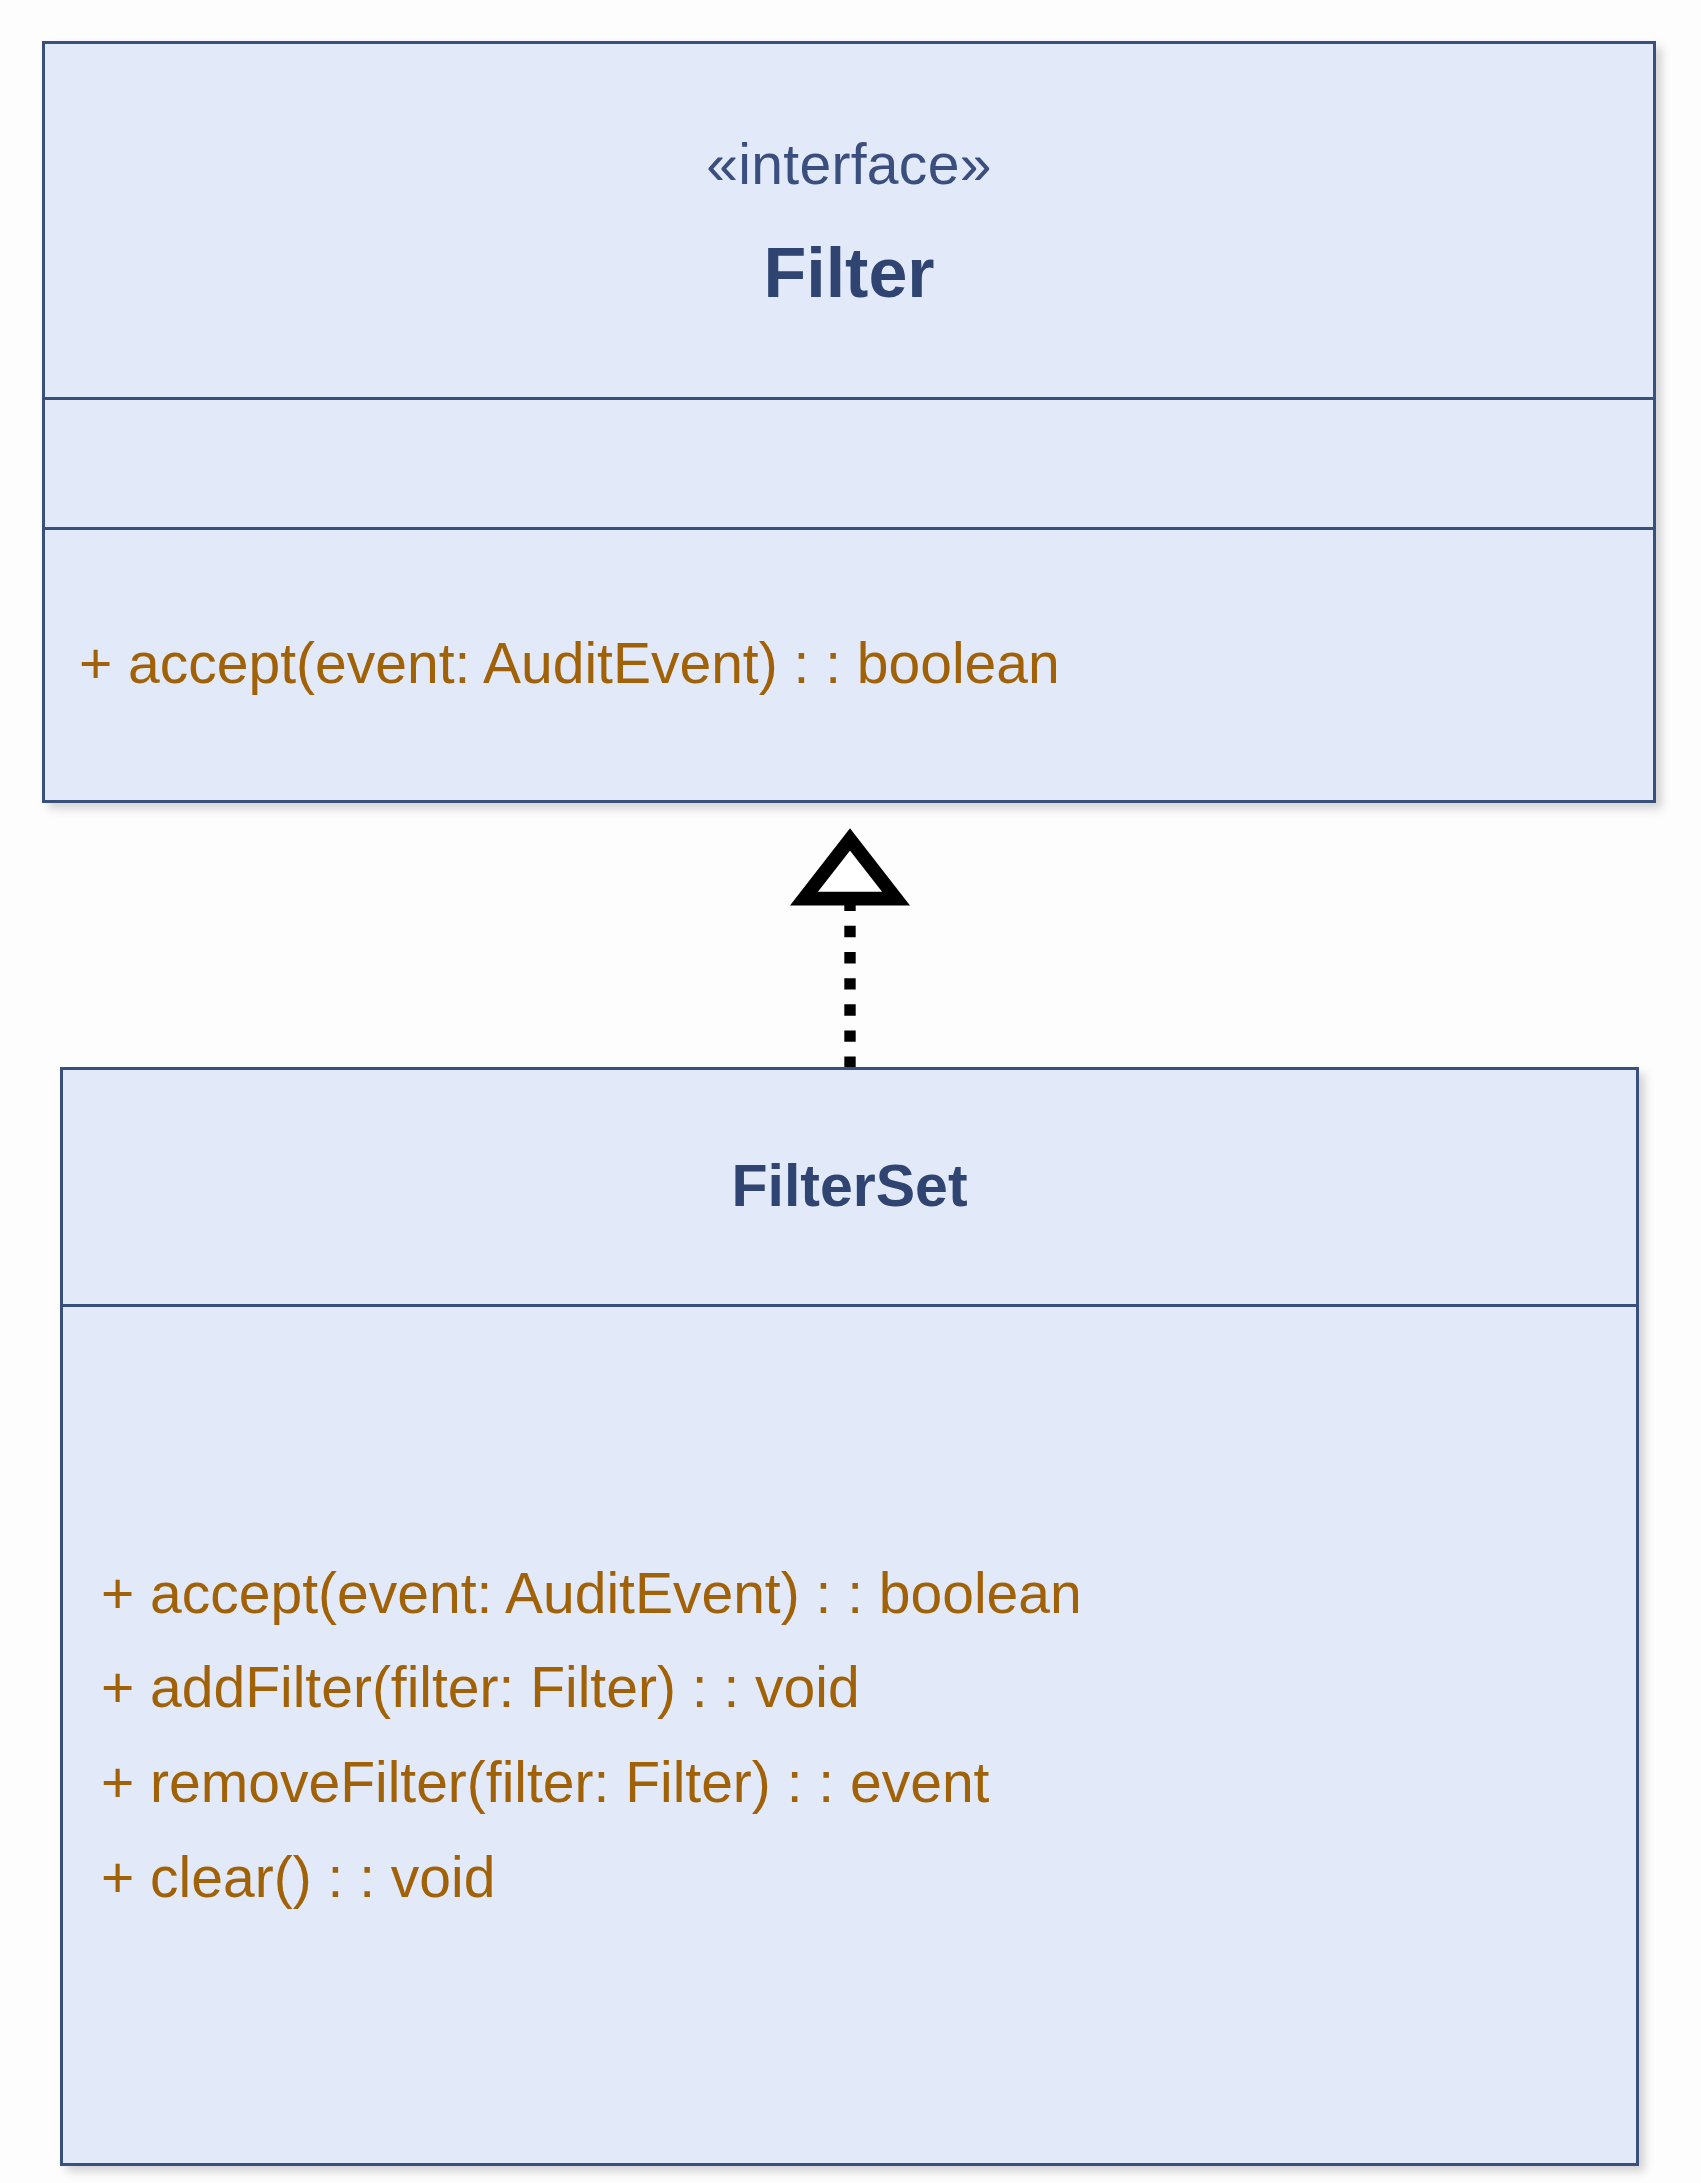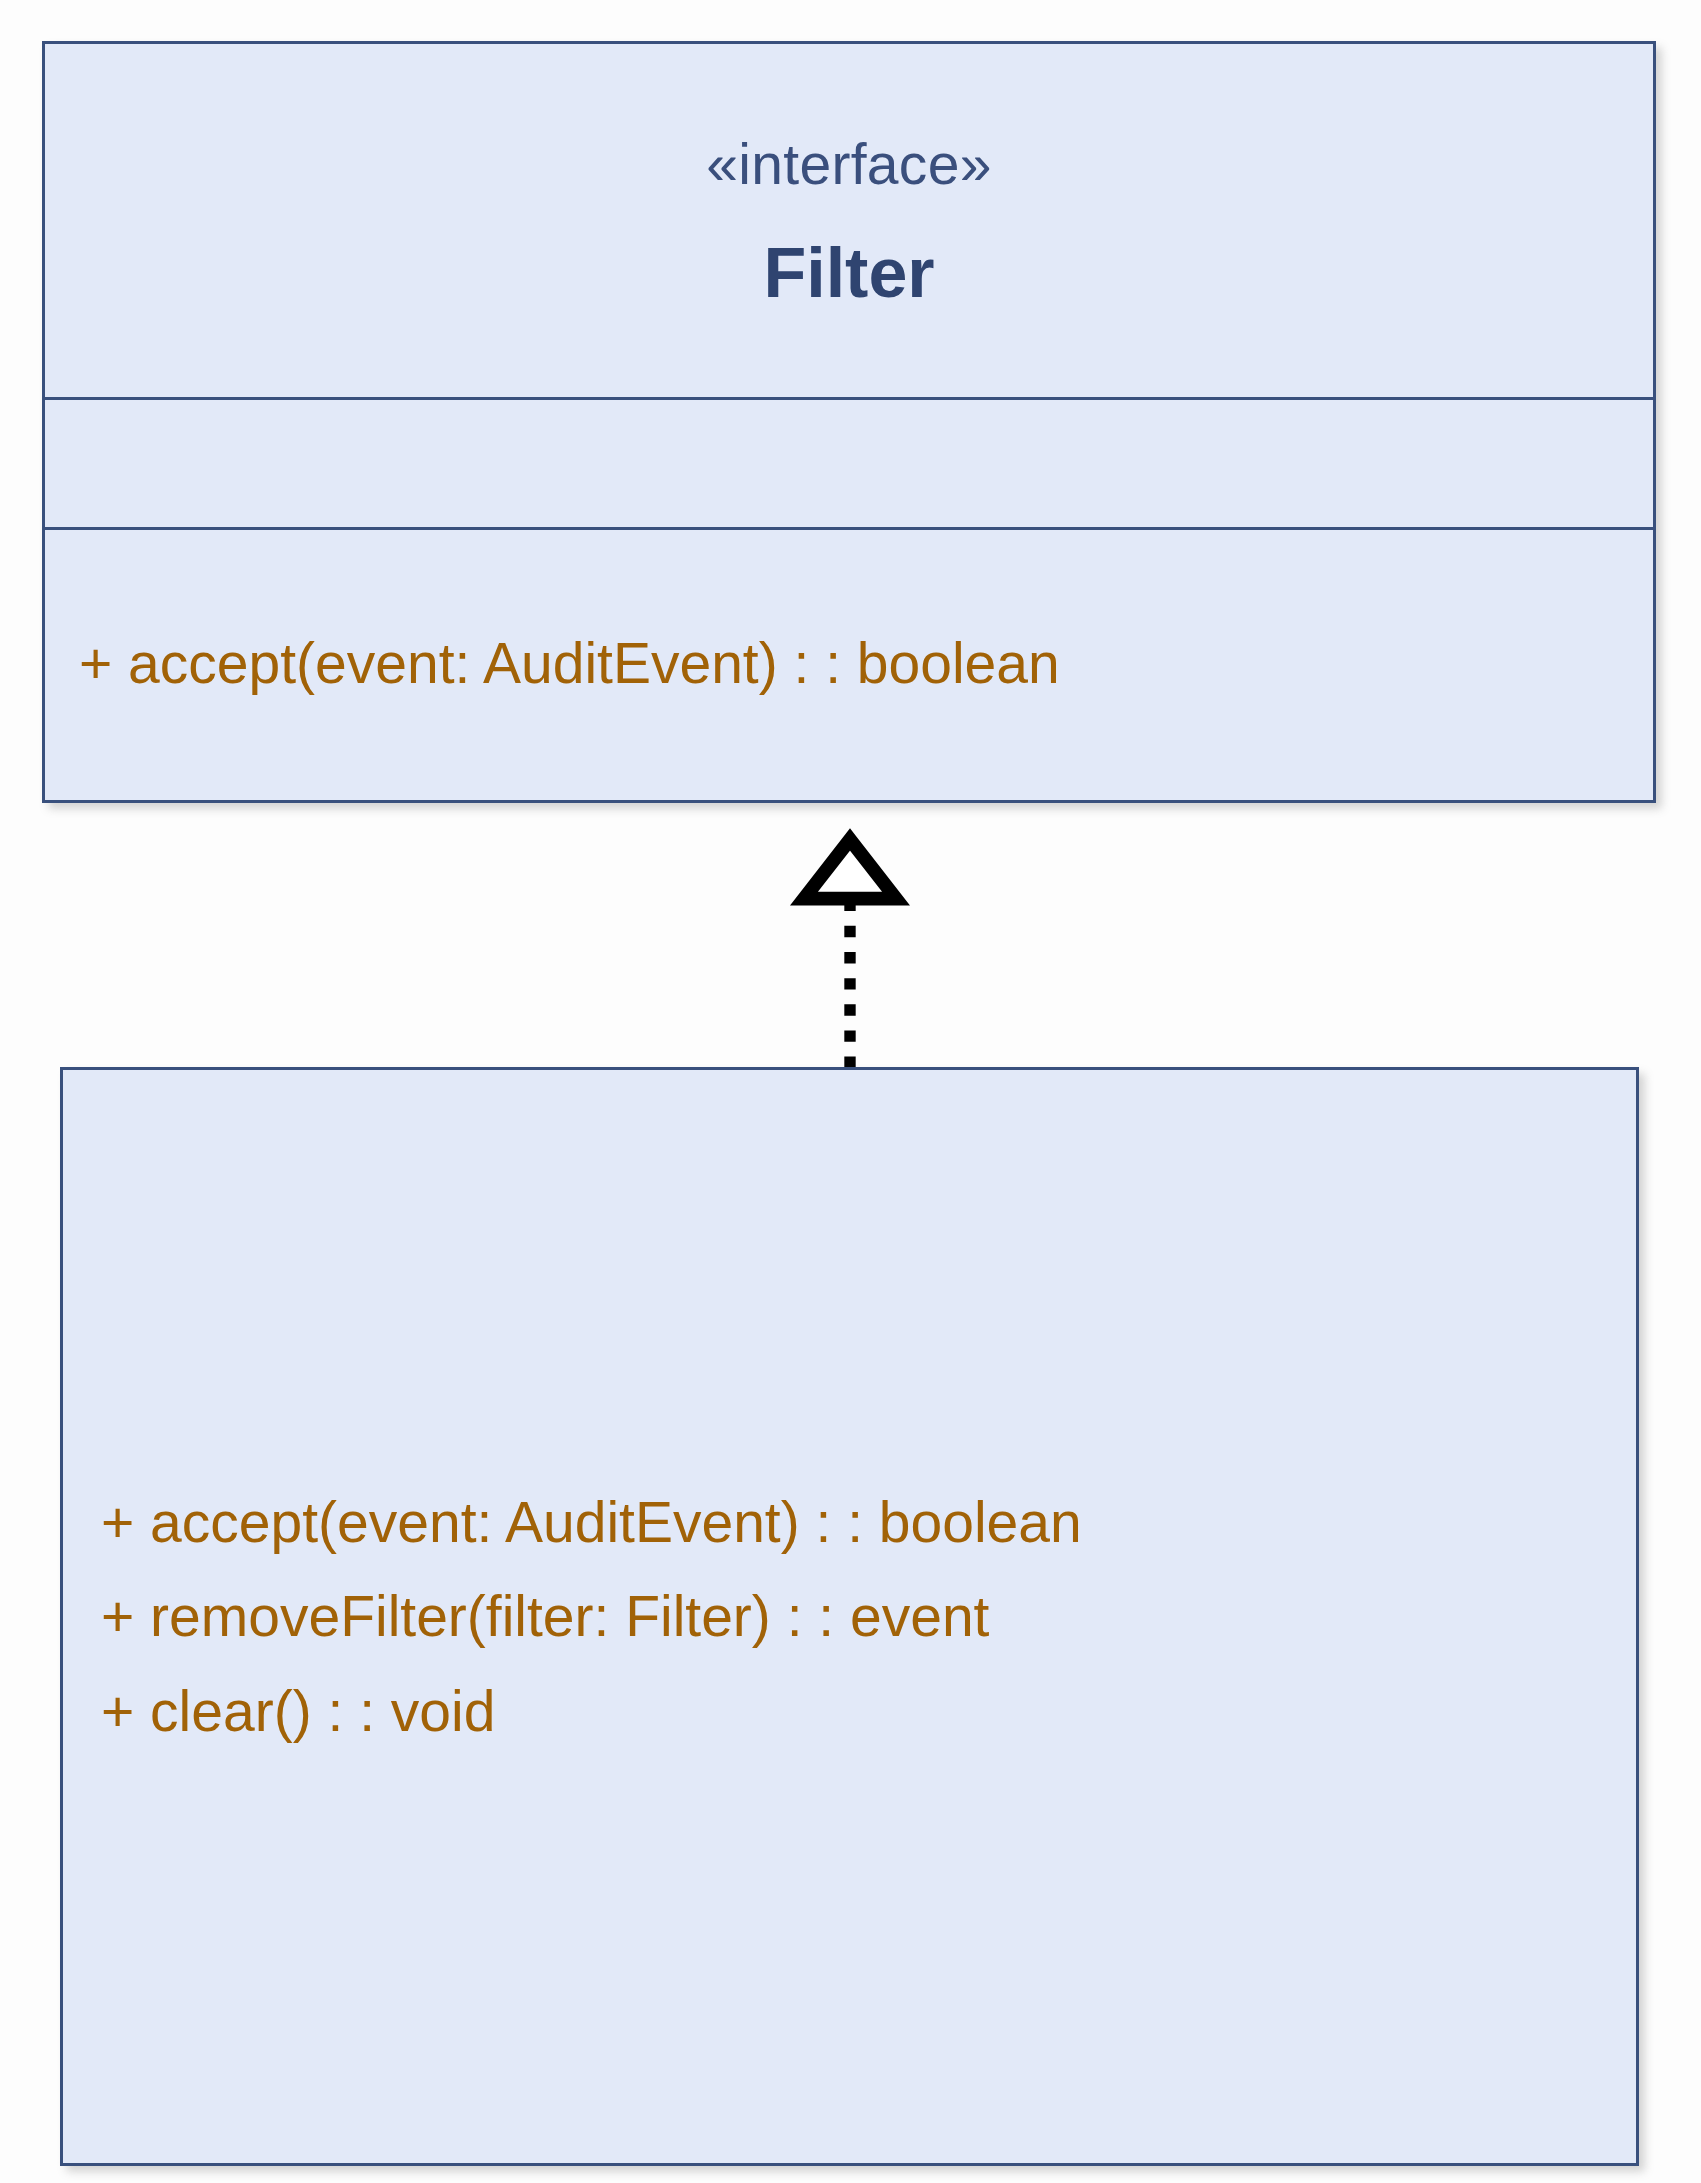--- a/index.html
+++ b/index.html
@@ -179,23 +179,27 @@
     <svg viewBox="0 0 190 415" xmlns="http://www.w3.org/2000/svg">
 
       <line x1="95" y1="112" x2="95" y2="415" stroke="#000000" stroke-width="20" stroke-dasharray="20 26" stroke-linecap="butt"></line>
 
       <polygon points="95,6 176,110 14,110" fill="#ffffff" stroke="#000000" stroke-width="24" stroke-linejoin="miter"></polygon>
     </svg>
   </div>
 
   <div class="uml-class" id="filterset-class">
 
+    <div class="compartment cmp-header">
+      <div class="class-name">FilterSet</div>
+    </div>
 
 
     <div class="compartment cmp-operations">
       <div class="member-line">+ accept(event: AuditEvent) : : boolean</div>
+      <div class="member-line">+ addFilter(filter: Filter) : : void</div>
       <div class="member-line">+ removeFilter(filter: Filter) : : event</div>
       <div class="member-line">+ clear() : : void</div>
     </div>
   </div>
 
 </div>
 
 
 </body></html>

